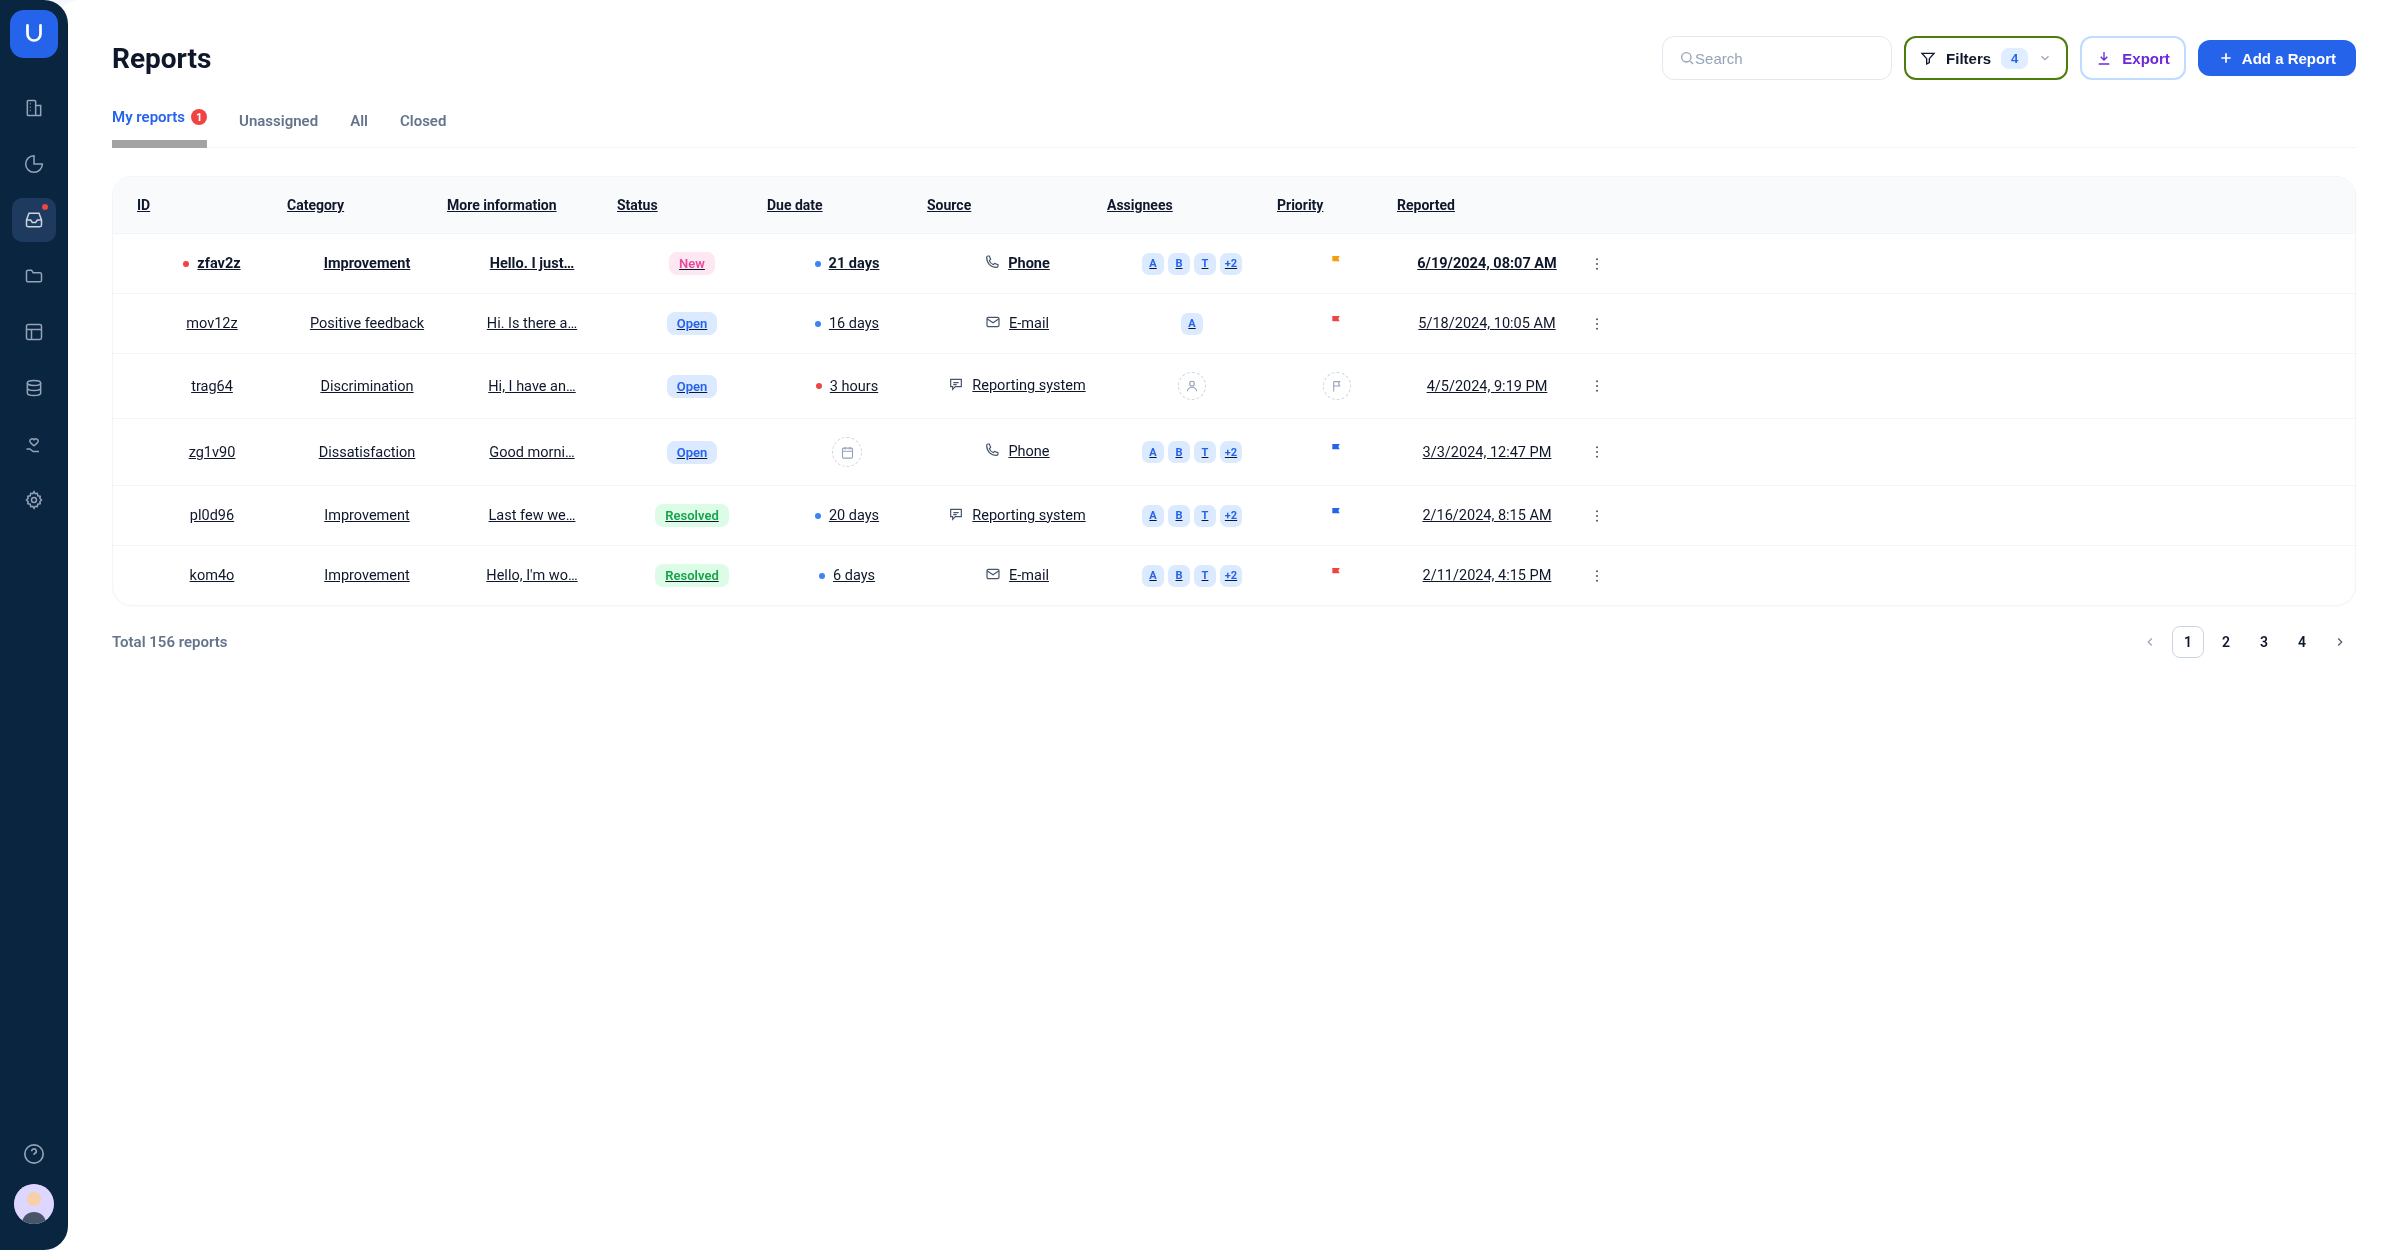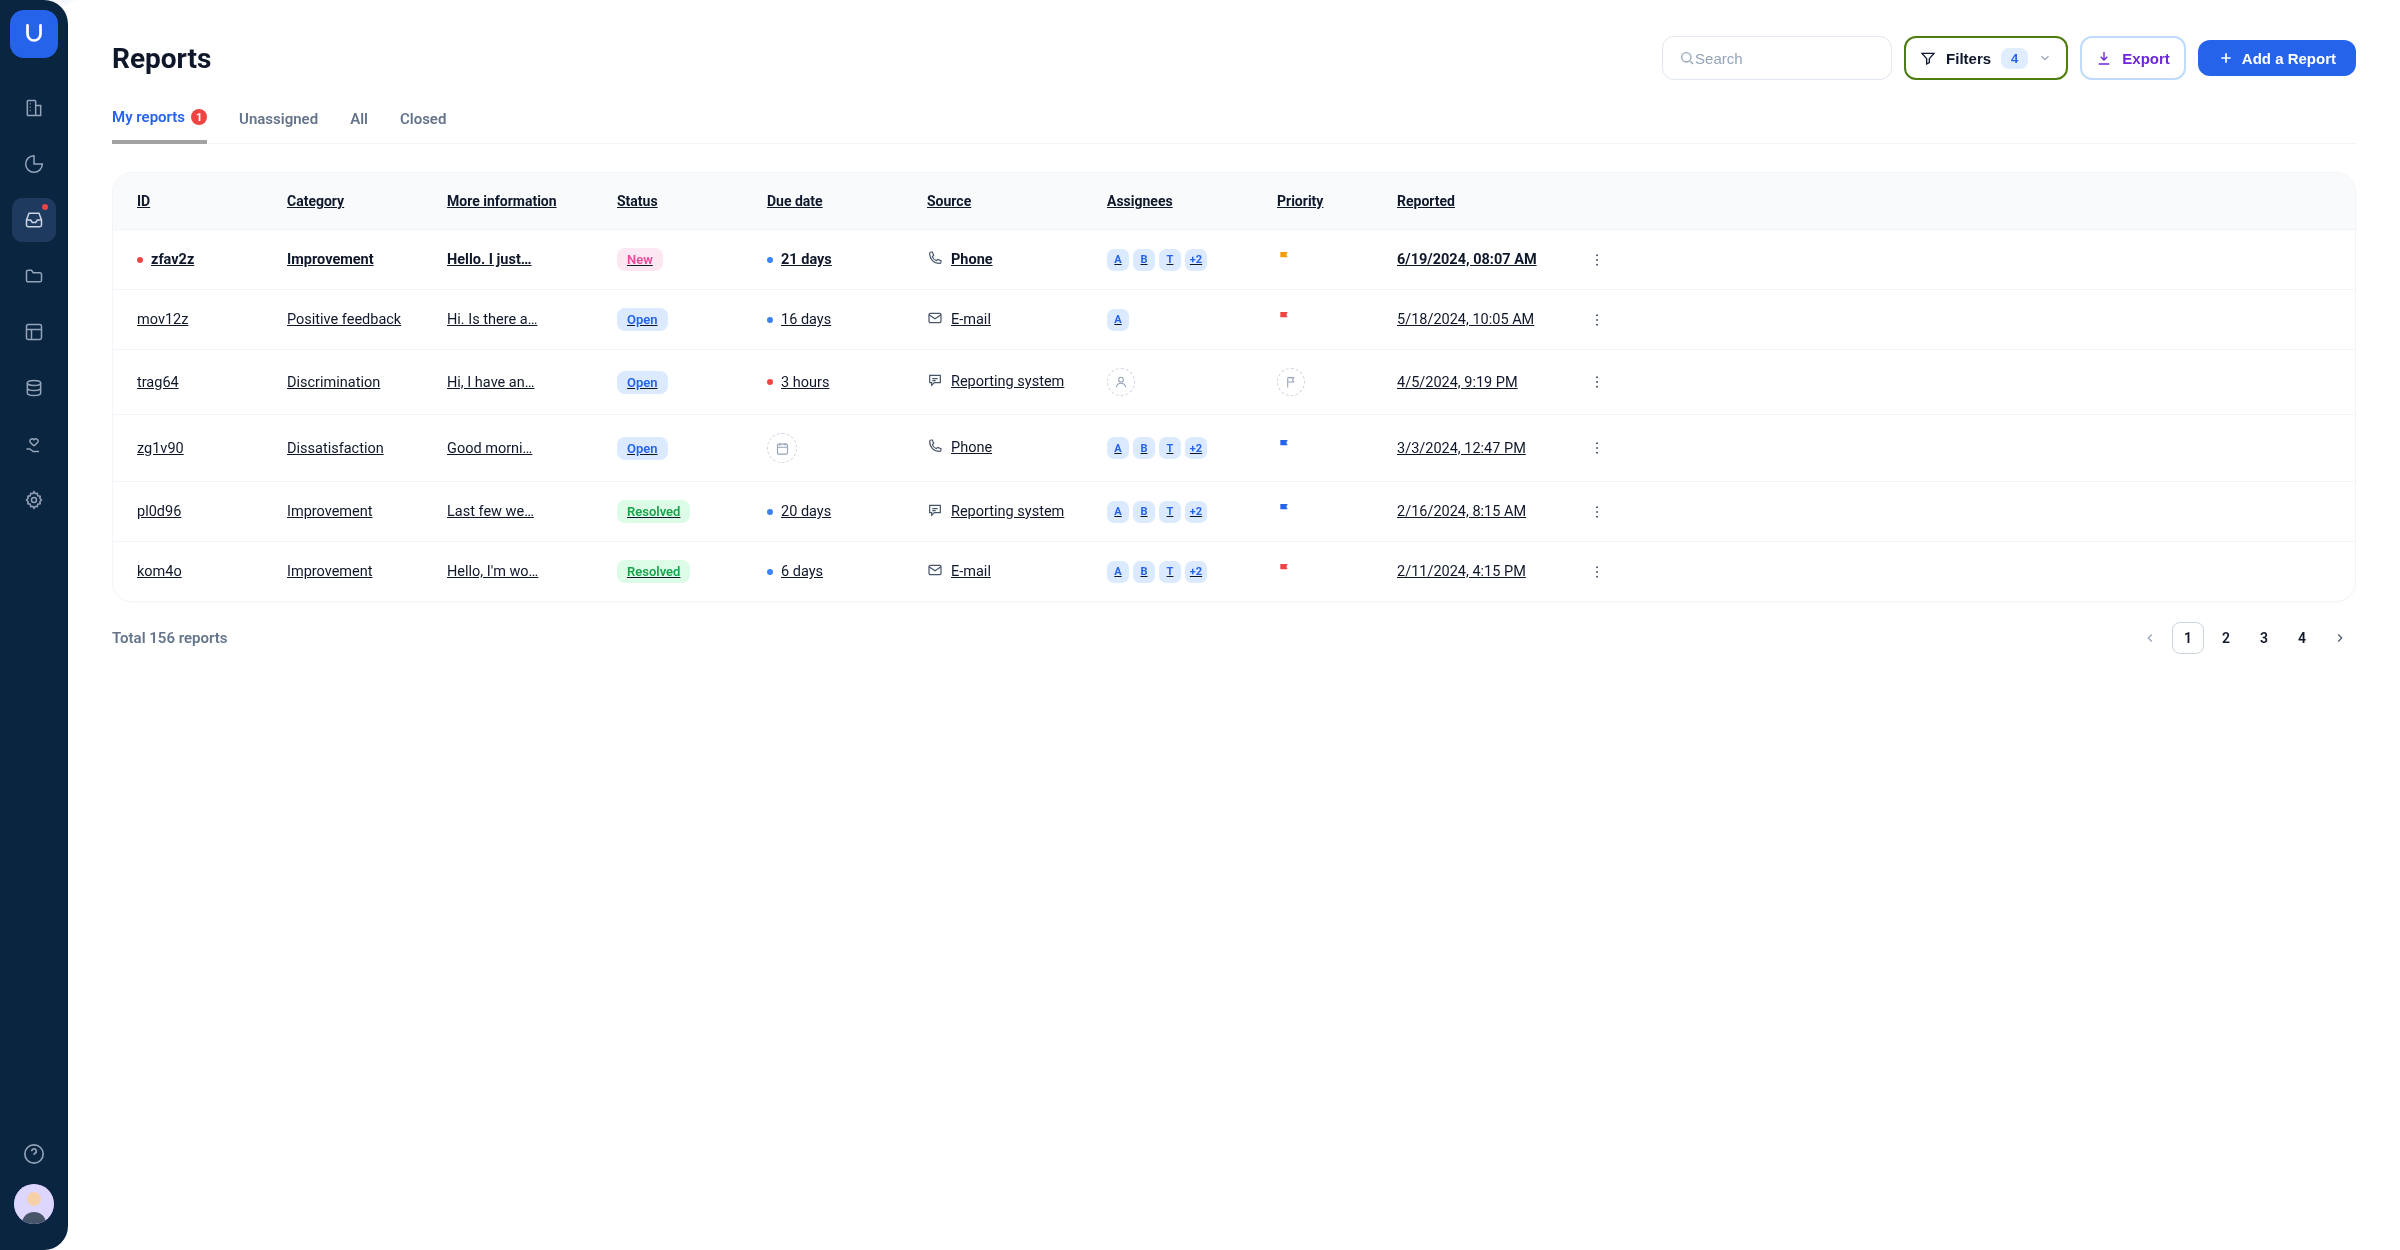--- a/index.html
+++ b/index.html
@@ -31,29 +31,29 @@
 .search input::placeholder { color: #94a3b8; }
 
 .btn-outline { display: flex; align-items: center; gap: 10px; border: 2px solid #4d7c0f; border-radius: 12px; padding: 0 14px; height: 44px; font-size: 15px; font-weight: 600; cursor: pointer; background: #fff; color:#0f172a; }
 .filter-badge { background: #e0ecff; color: #2563eb; font-weight: 700; font-size: 13px; padding: 3px 10px; border-radius: 8px; }
 .btn-outline.export { color: #6d28d9; border-color: #bfdbfe; }
 .btn-primary { display: flex; align-items: center; gap: 8px; background: #2563eb; color: #fff; border: none; border-radius: 12px; padding: 0 20px; height: 36px; font-size: 15px; font-weight: 600; cursor: pointer; }
 
 
 .tabs { display: flex; gap: 32px; border-bottom: 1px solid #f1f5f9; margin-bottom: 28px; }
 .tab { padding: 0 0 14px 0; font-size: 15px; font-weight: 600; color: #64748b; cursor: pointer; display:flex; align-items:center; gap:6px; }
-.tab.active { color: #2563eb; border-bottom: 4px solid #a3a3a3; margin-bottom: -1px; }
+.tab.active { color: #2563eb; border-bottom: 8px solid #a3a3a3; margin-bottom: -1px; }
 .tab-badge { background:#ef4444; color:#fff; font-size:11px; width:16px; height:16px; border-radius:50%; display:flex; align-items:center; justify-content:center; font-weight:700; }
 
 
 .card { background: #fff; border-radius: 20px; border: 1px solid #f1f5f9; box-shadow: 0 1px 2px rgba(0,0,0,0.02); overflow: hidden; text-decoration: underline; }
 .thead { display: grid; grid-template-columns: 150px 160px 170px 150px 160px 180px 170px 120px 180px 40px; padding: 20px 24px; background: #f8fafc; font-weight: 700; font-size: 14px; color: #0f172a; }
 .trow { display: grid; grid-template-columns: 150px 160px 170px 150px 160px 180px 170px 120px 180px 40px; padding: 18px 24px; border-top: 1px solid #f1f5f9; font-size: 14.5px; align-items: center; }
 .trow.bold { font-weight: 700; }
-.cell { display: flex; align-items: center; gap: 8px; overflow: hidden; white-space: nowrap; text-overflow: ellipsis; }
+.cell { display: flex; align-items: center; gap: 8px; overflow: hidden; white-space: nowrap; text-overflow: ellipsis; justify-content: center; }
 .red-dot { width: 6px; height: 6px; border-radius: 50%; background: #ef4444; flex-shrink:0; }
 .blue-dot { width: 6px; height: 6px; border-radius: 50%; background: #3b82f6; flex-shrink:0; }
 
 .pill { font-size: 13px; font-weight: 600; padding: 4px 10px; border-radius: 8px; }
 .pill.new { background: #fce7f3; color: #ec4899; }
 .pill.open { background: #dbeafe; color: #2563eb; }
 .pill.resolved { background: #dcfce7; color: #16a34a; }
 
 .chip-row { display: flex; gap: 4px; }
 .chip { width: 22px; height: 22px; border-radius: 7px; background: #dbeafe; color: #2563eb; font-size: 11px; font-weight: 700; display: flex; align-items: center; justify-content: center; }

